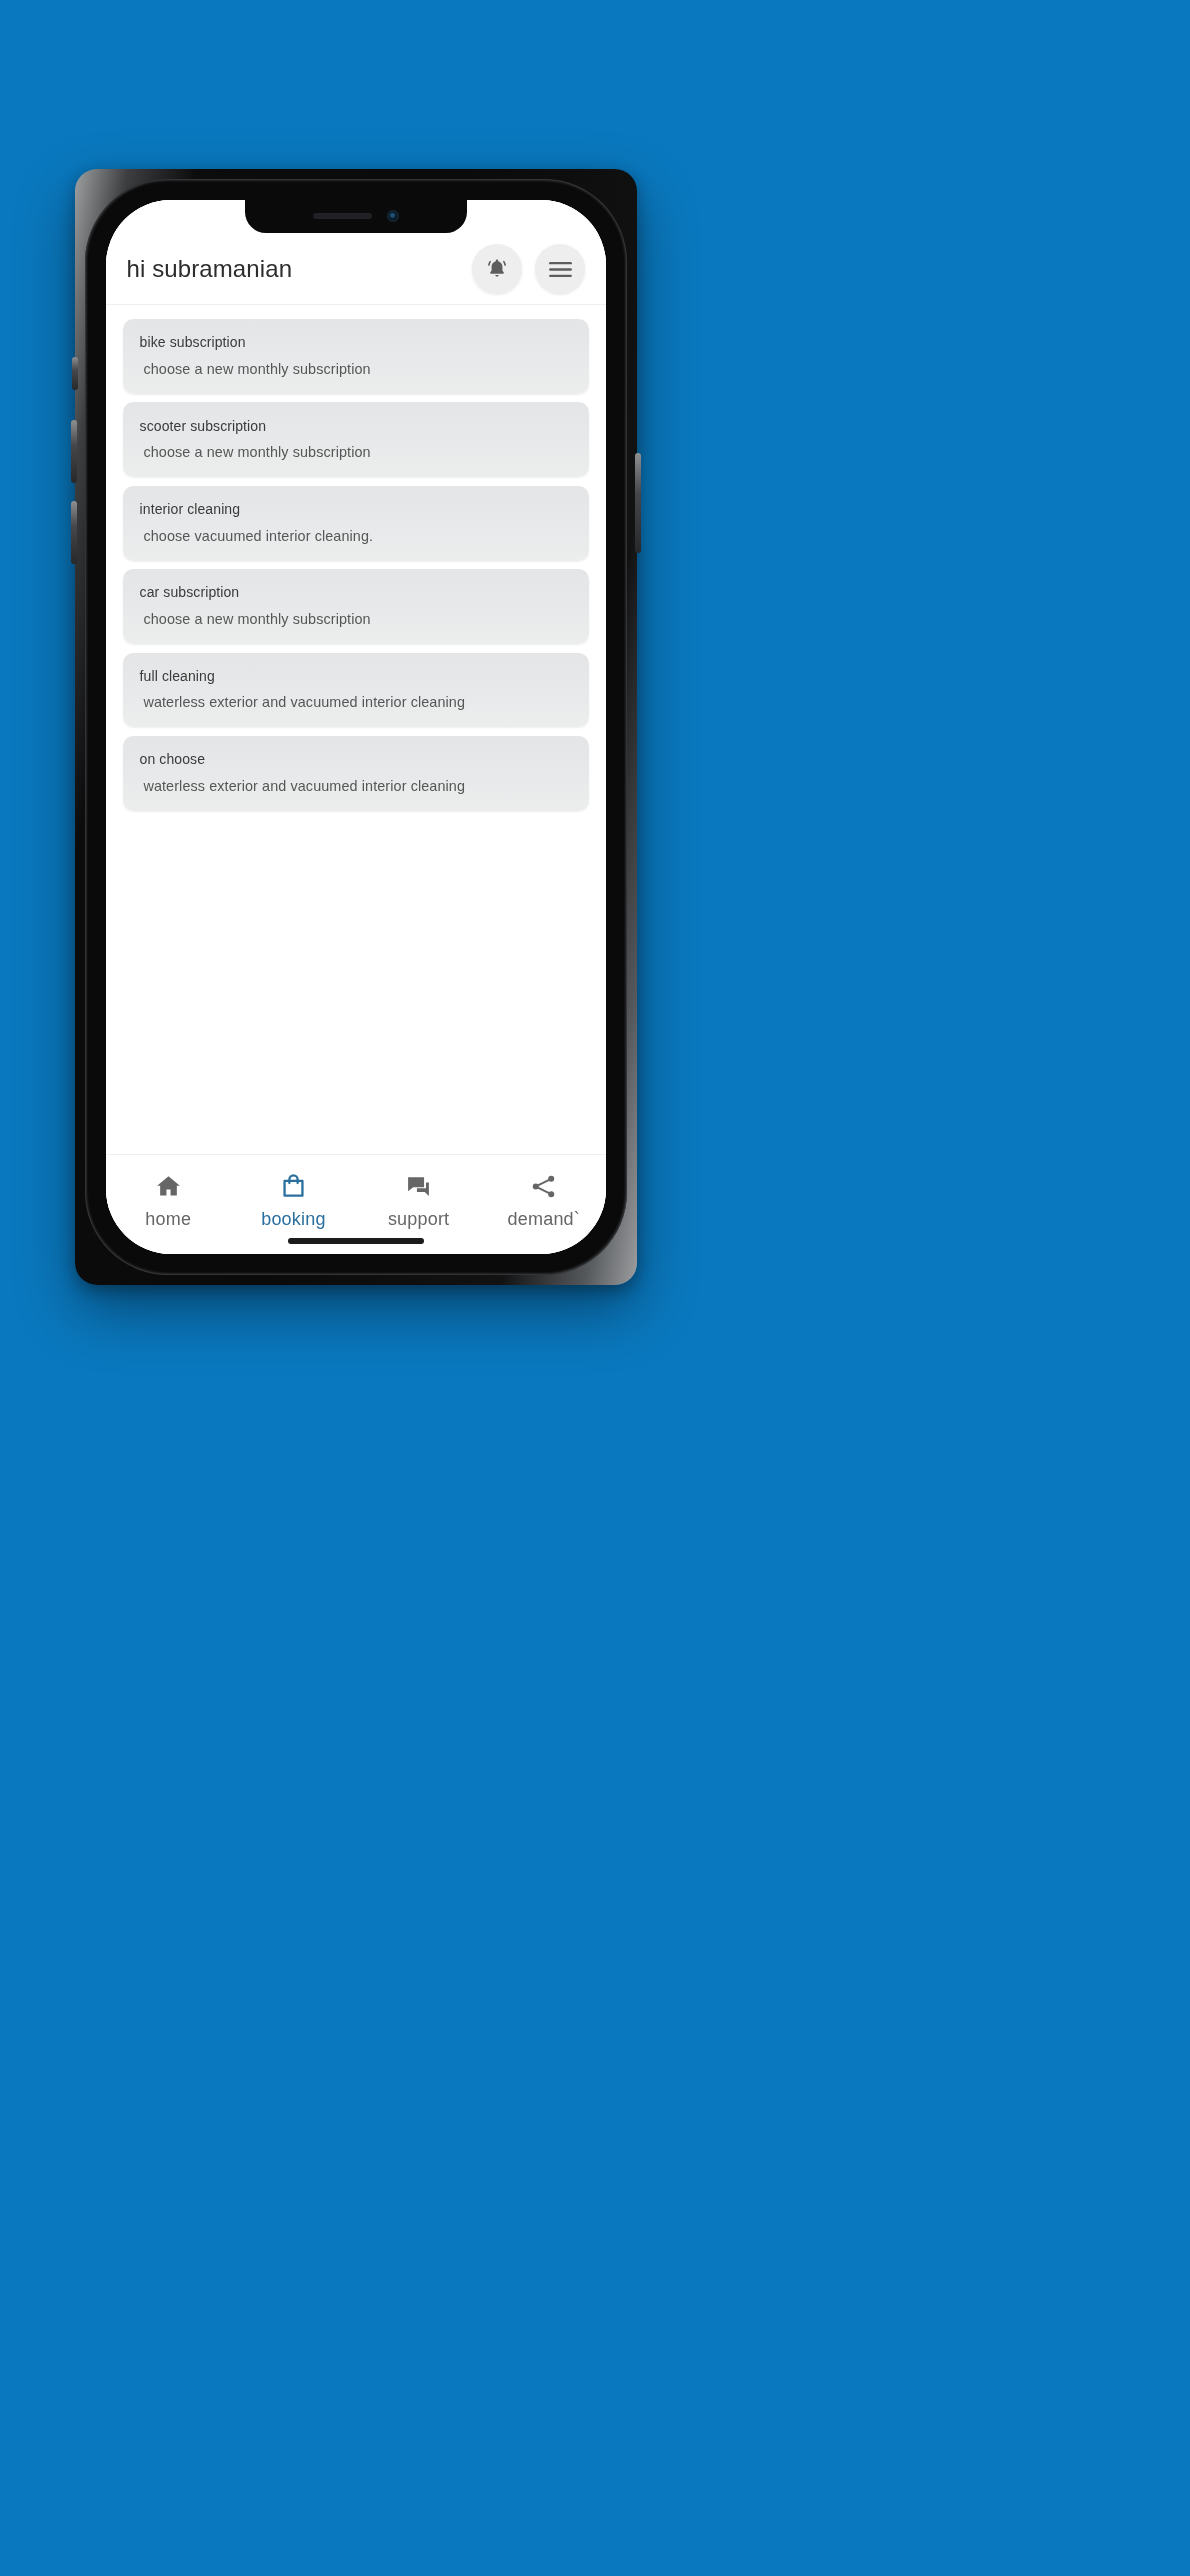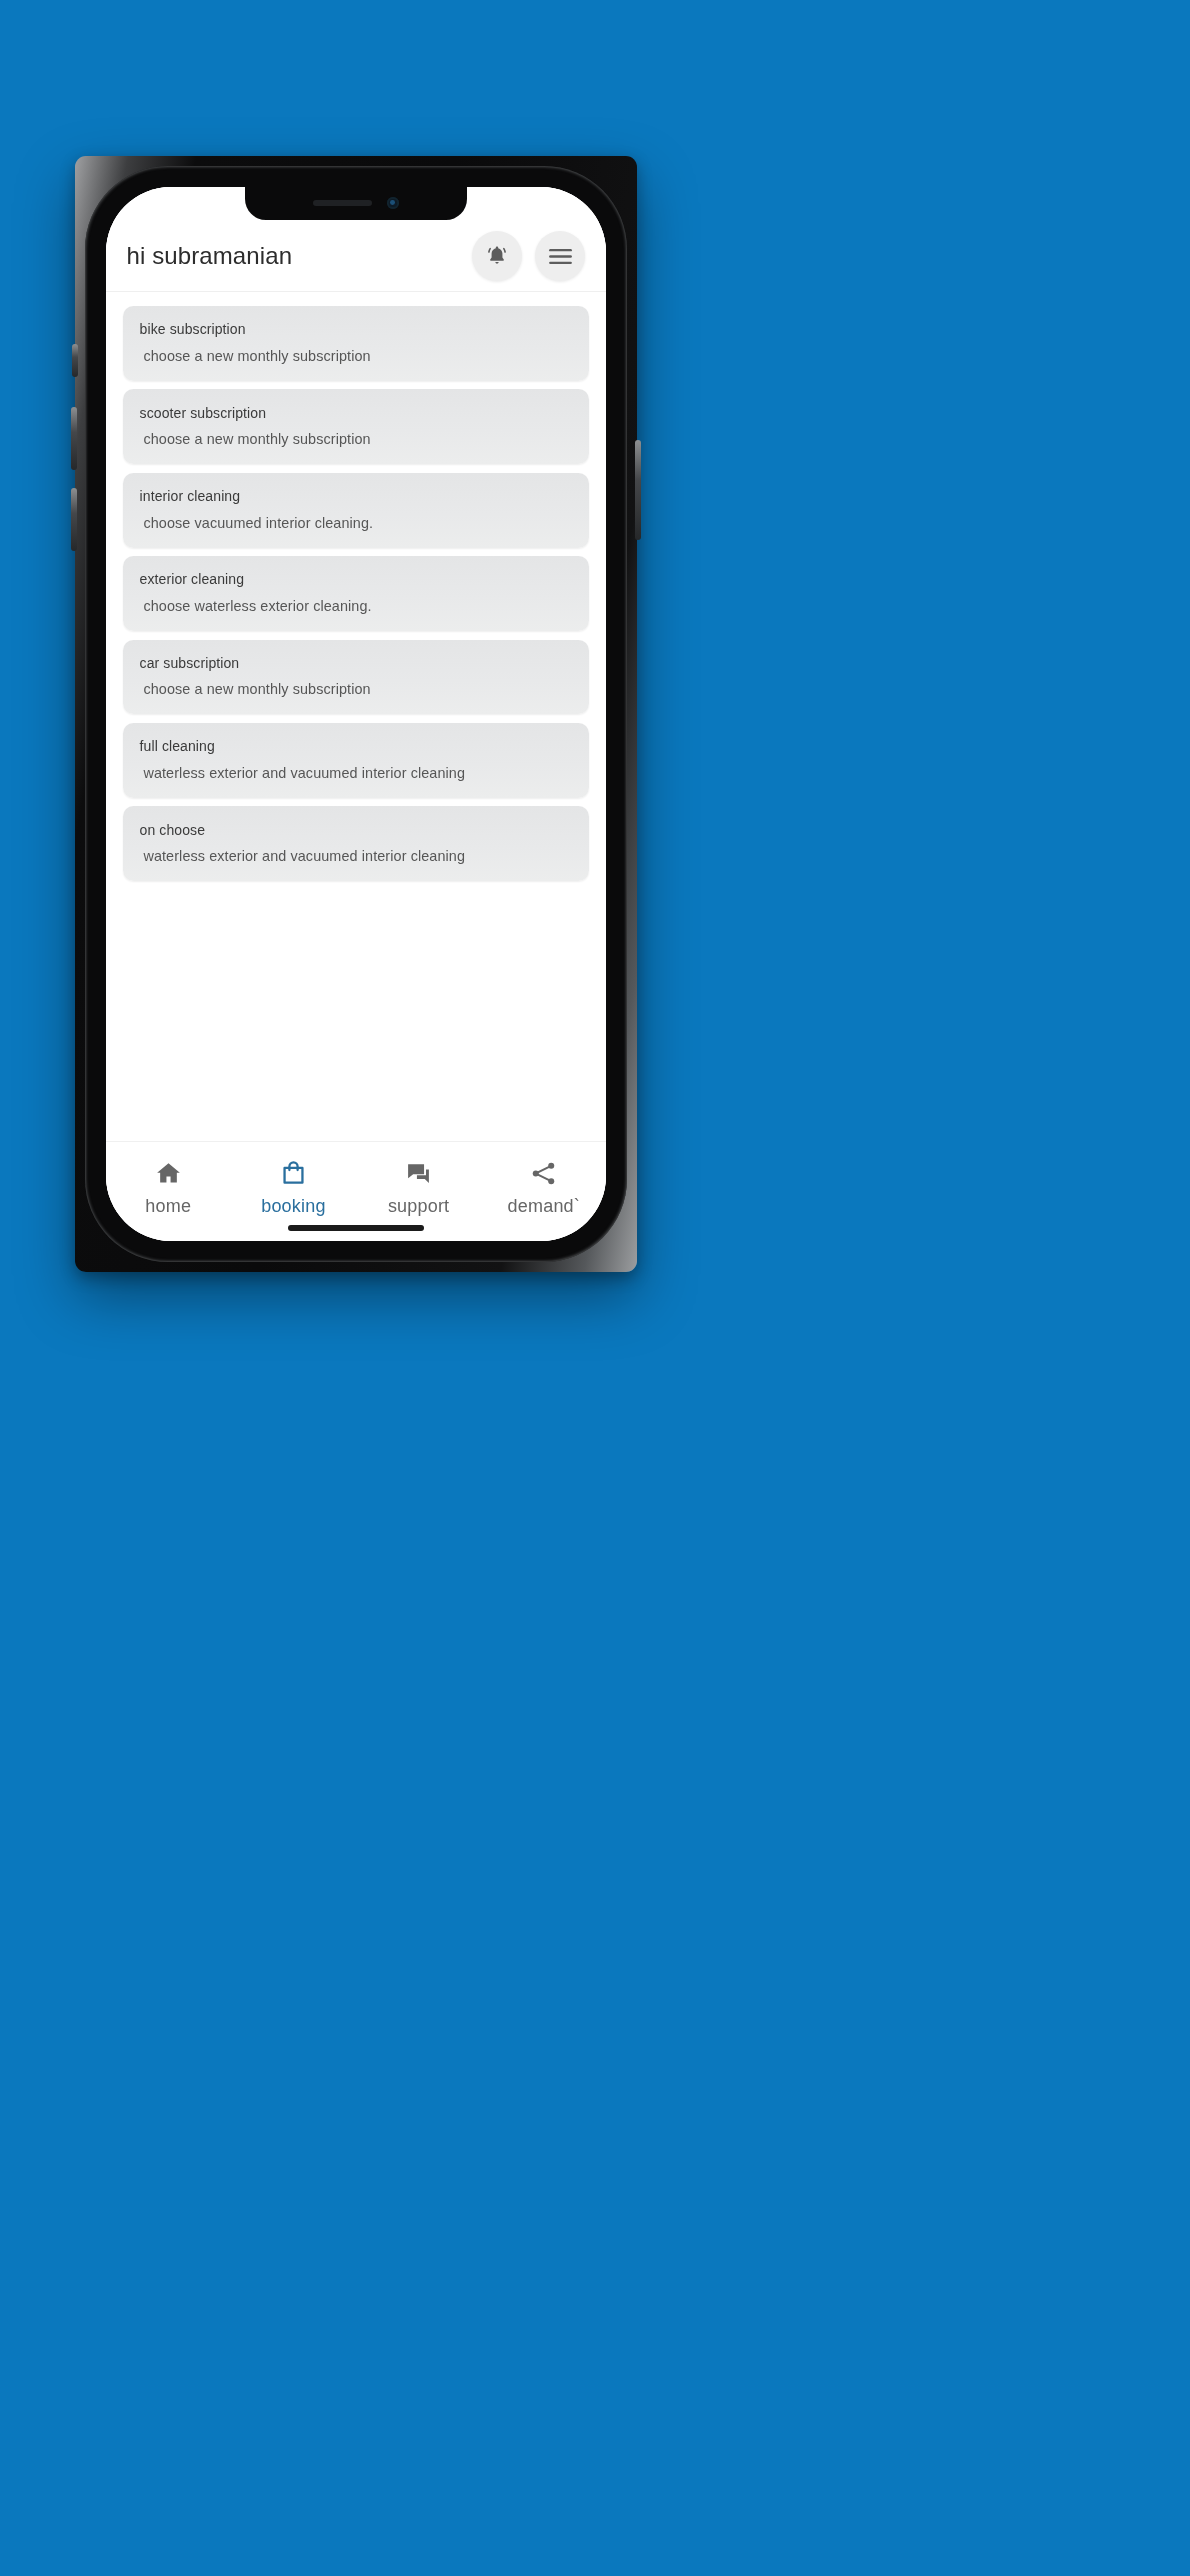--- a/index.html
+++ b/index.html
@@ -8,23 +8,23 @@
     width:1190px;height:2576px;
     background:#0a78be;
     font-family:"Liberation Sans", sans-serif;
     overflow:hidden;
     position:relative;
   }
 
   
   #device-frame{
     position:absolute;
-    left:75px; top:156px;
+    left:75px; top:169px;
     width:562px; height:1116px;
-    border-radius:11px;
+    border-radius:22px;
     background:linear-gradient(100deg,#9fa0a2 0%,#3d3e40 7%,#0c0c0d 16%,#0a0a0b 50%,#121213 82%,#55585b 93%,#9c9ea0 100%);
     box-shadow:0 25px 58px rgba(0,0,0,.40), 0 5.8px 15.3px rgba(0,0,0,.30);
   }
   #device-bezel{
     position:absolute;
     left:9.6px; top:9.6px; right:9.6px; bottom:9.6px;
     border-radius:83px;
     background:#0a0a0b;
     box-shadow:inset 0 0 2.9px 1px #4a4c4e;
   }
@@ -198,24 +198,20 @@
           </div>
           <div class="service-card">
             <div class="card-title">scooter subscription</div>
             <div class="card-subtitle">choose a new monthly subscription</div>
           </div>
           <div class="service-card">
             <div class="card-title">interior cleaning</div>
             <div class="card-subtitle">choose vacuumed interior cleaning.</div>
           </div>
           <div class="service-card">
-            <div class="card-title">exterior cleaning</div>
-            <div class="card-subtitle">choose waterless exterior cleaning.</div>
-          </div>
-          <div class="service-card">
             <div class="card-title">car subscription</div>
             <div class="card-subtitle">choose a new monthly subscription</div>
           </div>
           <div class="service-card">
             <div class="card-title">full cleaning</div>
             <div class="card-subtitle">waterless exterior and vacuumed interior cleaning</div>
           </div>
           <div class="service-card">
             <div class="card-title">on choose</div>
             <div class="card-subtitle">waterless exterior and vacuumed interior cleaning</div>

